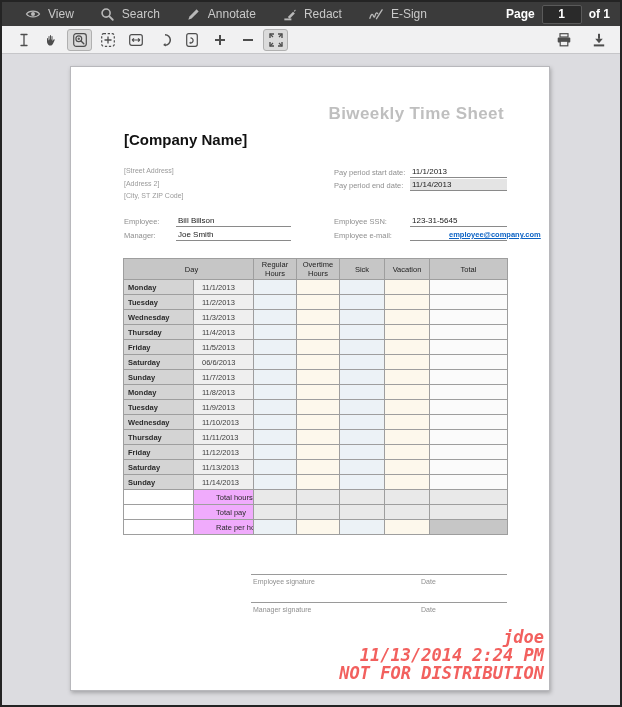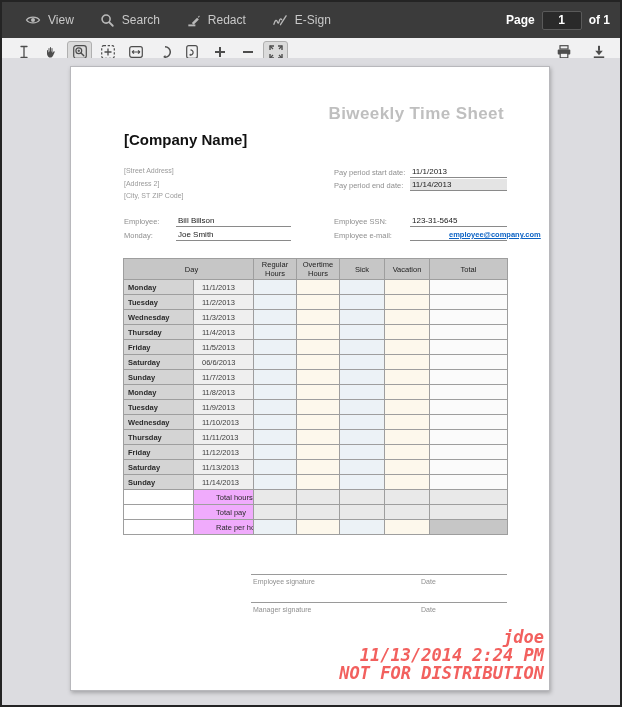--- a/index.html
+++ b/index.html
@@ -1,21 +1,21 @@
 <!DOCTYPE html>
 <html><head>
 <meta charset="utf-8">
 <style>
   * { margin:0; padding:0; box-sizing:border-box; }
   body { background:#555; font-family:"Liberation Sans", sans-serif; }
   .window { position:relative; width:622px; height:707px; border:2px solid #242424;
             background:#dcdce0; overflow:hidden; }
 
   
-  .tb1 { height:36px; background:#3b3b3b; display:flex; align-items:center; padding:0 10px; }
+  .tb1 { height:24px; background:#3b3b3b; display:flex; align-items:center; padding:0 10px; }
   .menu-item { display:flex; align-items:center; gap:7px; color:#c9c9c9; font-size:12px;
                padding:0 13px; height:28px; cursor:default; }
   .menu-item svg { color:#b9b9b9; }
   .pagectl { margin-left:auto; display:flex; align-items:center; gap:7px; color:#fff;
              font-size:12px; font-weight:bold; }
   .pagebox { width:40px; height:19px; background:#2a2a2a; border:1px solid #5a5a5a;
              border-radius:2px; color:#fff; text-align:center; font-size:12px; font-weight:bold;
              font-family:"Liberation Sans",sans-serif; }
 
   
@@ -89,20 +89,28 @@
         <svg width="15" height="15" viewBox="0 0 16 16">
             <circle cx="6.5" cy="6.5" r="4.3" fill="none" stroke="currentColor" stroke-width="1.7"></circle>
             <path d="M10 10l3.6 3.6" stroke="currentColor" stroke-width="2" stroke-linecap="round"></path>
           </svg>
       </span>
       <span>Search</span>
     </div>
     <div class="menu-item">
       <span>
         <svg width="15" height="15" viewBox="0 0 16 16">
+            <path d="M2.5 13.5l1.2-3.4 7.6-7.6 2.2 2.2-7.6 7.6z" fill="currentColor"></path>
+          </svg>
+      </span>
+      <span>Annotate</span>
+    </div>
+    <div class="menu-item">
+      <span>
+        <svg width="15" height="15" viewBox="0 0 16 16">
             <path d="M6.2 10.6l5.6-5.6 1.9 1.9-5.6 5.6z" fill="currentColor"></path>
             <path d="M12.6 4.2l1-1c.5-.5 1.3.3.8.8l-1 1z" fill="currentColor"></path>
             <rect x="2.5" y="12.2" width="7.5" height="2" fill="currentColor"></rect>
           </svg>
       </span>
       <span>Redact</span>
     </div>
     <div class="menu-item">
       <span>
         <svg width="16" height="15" viewBox="0 0 16 16">
@@ -210,21 +218,21 @@
         <div>[City, ST  ZIP Code]</div>
       </div>
 
       <div class="abs lbl" style="left:263px; top:101px">Pay period start date:</div>
       <div class="abs val" style="left:339px; top:99px; width:97px">11/1/2013</div>
       <div class="abs lbl" style="left:263px; top:114px">Pay period end date:</div>
       <div class="abs val shaded" style="left:339px; top:112px; width:97px">11/14/2013</div>
 
       <div class="abs lbl" style="left:53px; top:150px">Employee:</div>
       <div class="abs val" style="left:105px; top:148px; width:115px">Bill Billson</div>
-      <div class="abs lbl" style="left:53px; top:164px">Monday:</div>
+      <div class="abs lbl" style="left:53px; top:164px">Manager:</div>
       <div class="abs val" style="left:105px; top:162px; width:115px">Joe Smith</div>
 
       <div class="abs lbl" style="left:263px; top:150px">Employee SSN:</div>
       <div class="abs val" style="left:339px; top:148px; width:97px">123-31-5645</div>
       <div class="abs lbl" style="left:263px; top:164px">Employee e-mail:</div>
       <div class="abs val" style="left:339px; top:162px; width:97px"><a>employee@company.com</a></div>
 
       <table class="ts">
         <colgroup>
             <col style="width:70px">

